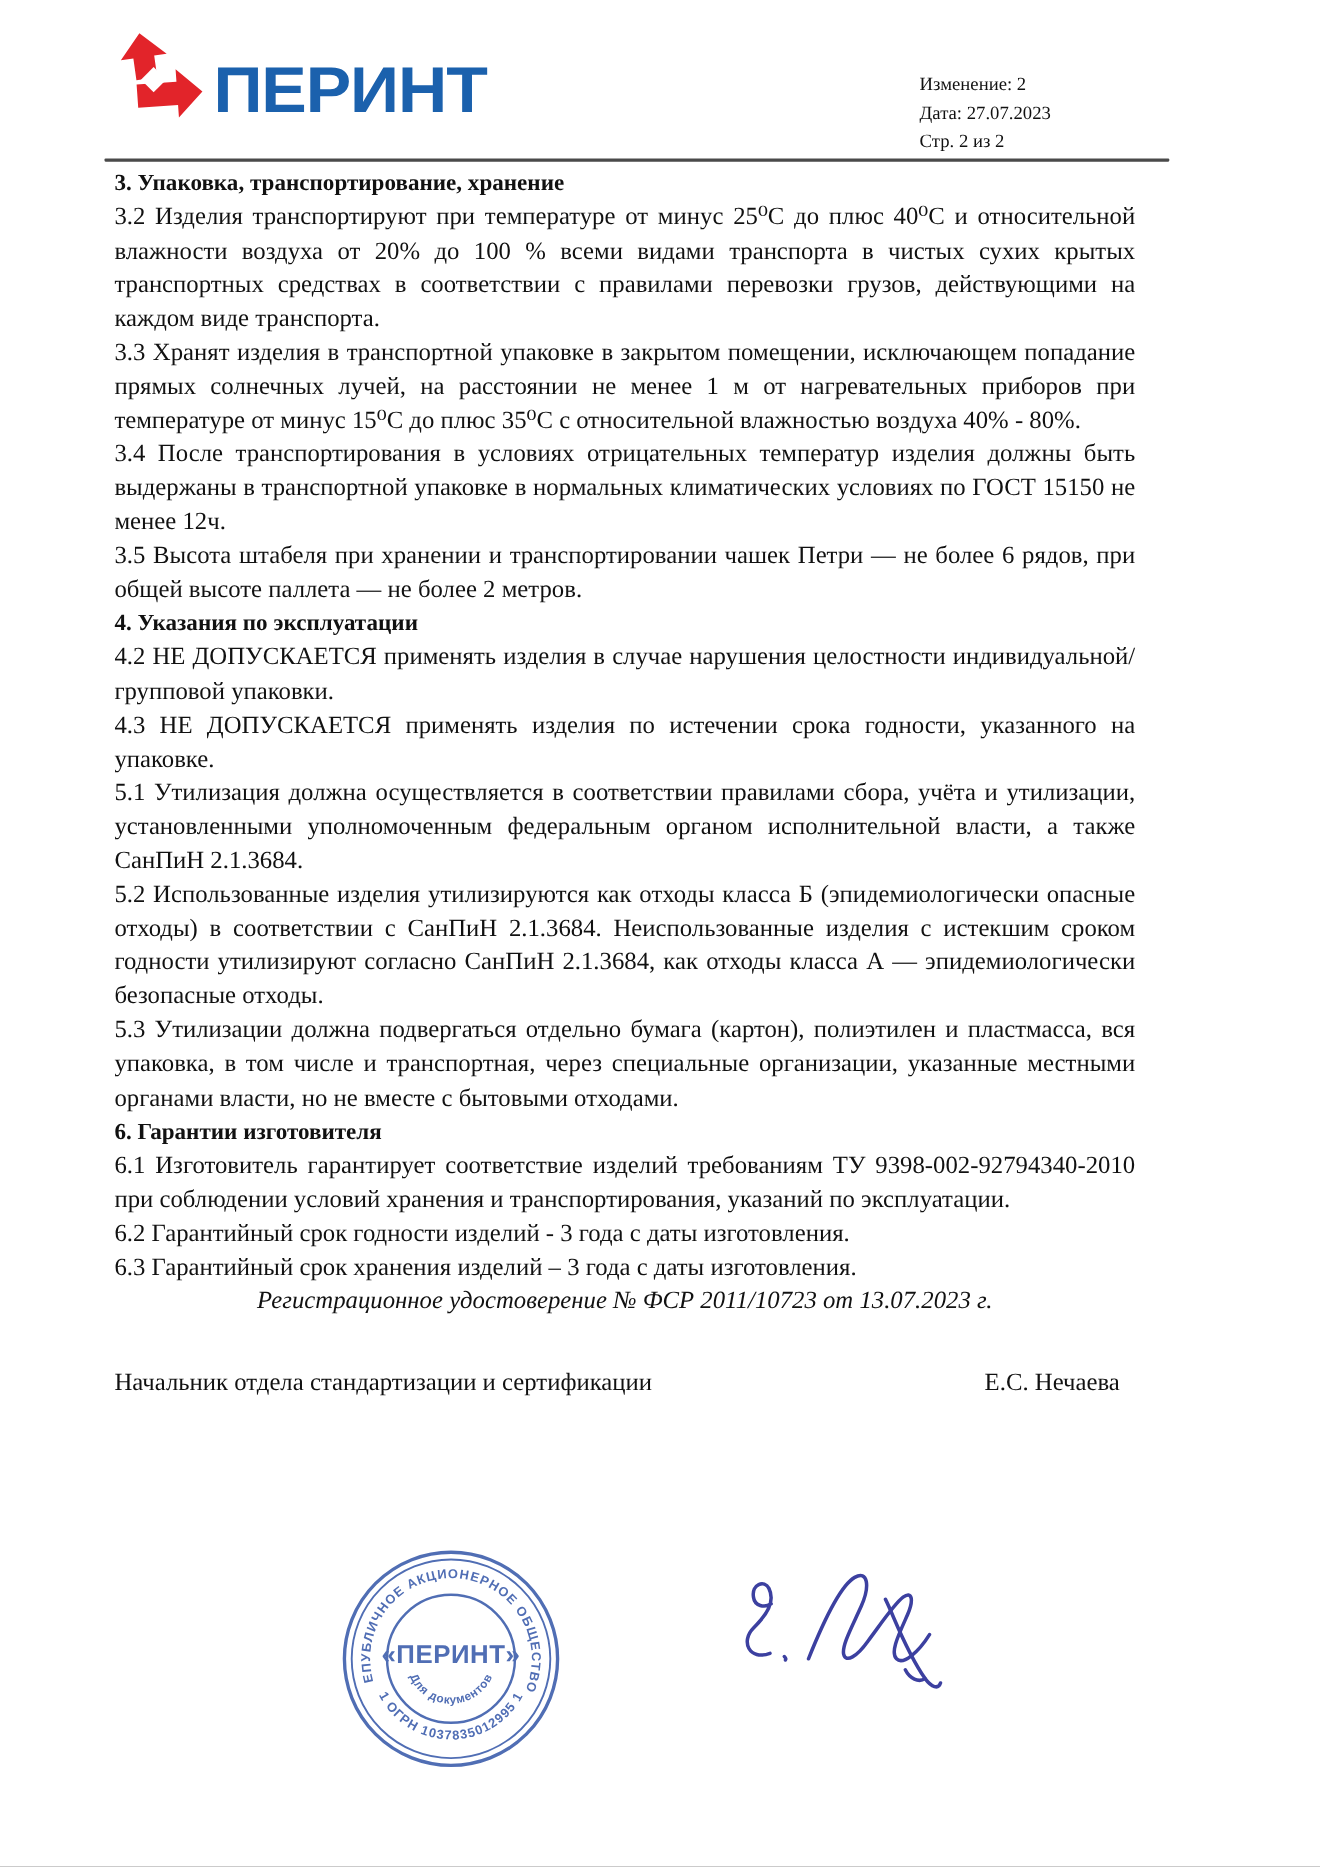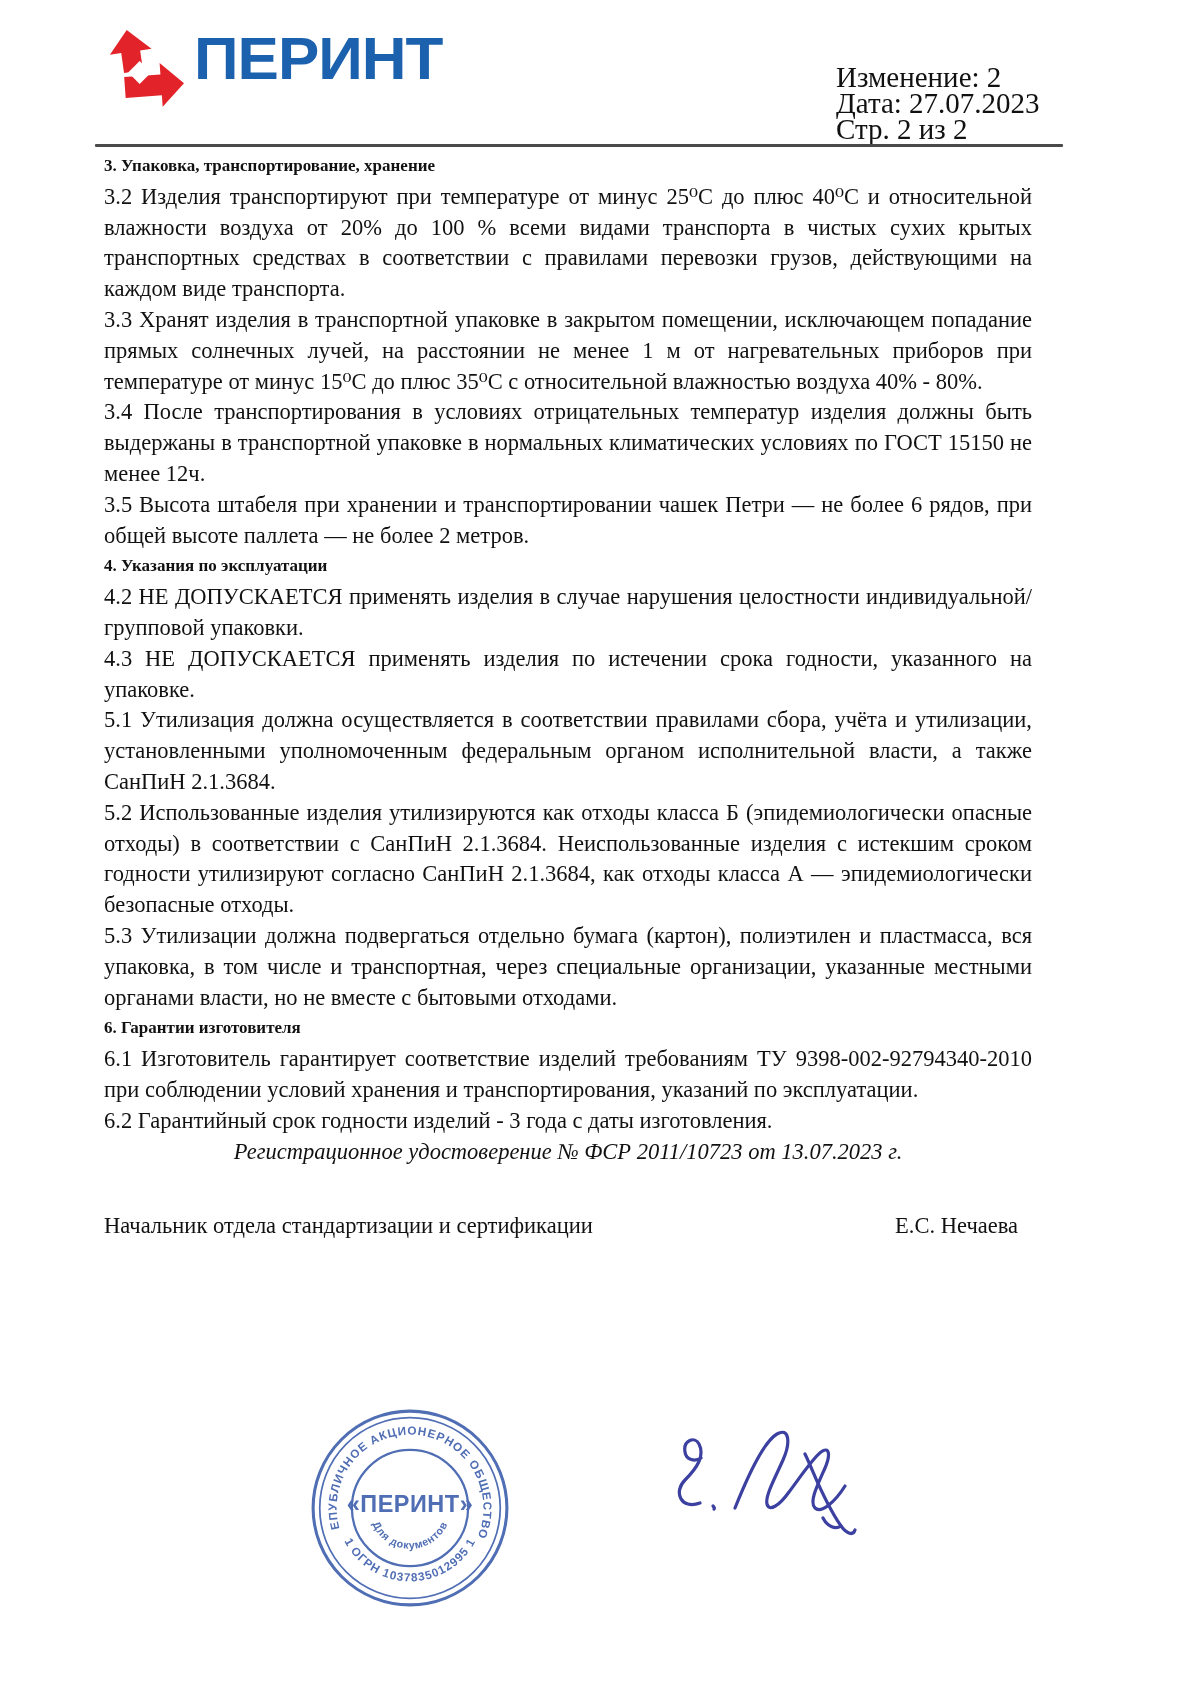--- a/index.html
+++ b/index.html
@@ -6,43 +6,43 @@
   .page{
     position:relative;
     width:1200px;height:1697px;
     background:#ffffff;
     margin:0 auto;
     overflow:hidden;
     font-family:"Liberation Serif","DejaVu Serif",serif;
     color:#111;
   }
   
-  .logo{position:absolute;left:100px;top:28px;display:flex;align-items:flex-start;gap:8px;}
+  .logo{position:absolute;left:100px;top:28px;display:flex;align-items:flex-end;gap:8px;}
   .logo-text{
     font-family:"Liberation Sans","DejaVu Sans",sans-serif;
     font-weight:bold;font-size:62px;line-height:1;
     color:#1b61ad;letter-spacing:-1px;
     transform:scaleY(.95);
   }
   .head-info{
     position:absolute;left:836px;top:64px;
-    font-size:29px;line-height:26px;color:#111;
+    font-size:17px;line-height:26px;color:#111;
   }
   .head-rule{
     position:absolute;left:95px;top:144px;width:968px;height:3px;
     background:#4a4a4a;border-radius:1px;
   }
   
   .doc-body{
     position:absolute;left:104px;top:151px;width:928px;
     font-size:22.5px;line-height:30.8px;
     text-align:justify;
   }
   .doc-body h2{
-    font-size:17px;line-height:30.8px;margin:0;padding:0;
+    font-size:21px;line-height:30.8px;margin:0;padding:0;
     font-weight:bold;text-align:left;
   }
   .doc-body p{margin:0;padding:0;}
   .reg-line{
     margin-top:26px;
     font-style:italic;
     text-align:center;
   }
   .sign-row{
     margin-top:44px;
@@ -98,20 +98,21 @@
     <p>4.2 НЕ ДОПУСКАЕТСЯ применять изделия в случае нарушения целостности индивидуальной/ групповой упаковки.</p>
     <p>4.3 НЕ ДОПУСКАЕТСЯ применять изделия по истечении срока годности, указанного на упаковке.</p>
 
     <p>5.1 Утилизация должна осуществляется в соответствии правилами сбора, учёта и утилизации, установленными уполномоченным федеральным органом исполнительной власти, а также СанПиН 2.1.3684.</p>
     <p>5.2 Использованные изделия утилизируются как отходы класса Б (эпидемиологически опасные отходы) в соответствии с СанПиН 2.1.3684. Неиспользованные изделия с истекшим сроком годности утилизируют согласно СанПиН 2.1.3684, как отходы класса А — эпидемиологически безопасные отходы.</p>
     <p>5.3 Утилизации должна подвергаться отдельно бумага (картон), полиэтилен и пластмасса, вся упаковка, в том числе и транспортная, через специальные организации, указанные местными органами власти, но не вместе с бытовыми отходами.</p>
 
     <h2>6. Гарантии изготовителя</h2>
     <p>6.1 Изготовитель гарантирует соответствие изделий требованиям ТУ 9398-002-92794340-2010 при соблюдении условий хранения и транспортирования, указаний по эксплуатации.</p>
     <p>6.2 Гарантийный срок годности изделий -  3 года с даты изготовления.</p>
+    <p>6.3 Гарантийный срок хранения изделий – 3 года с даты изготовления.</p>
 
     <p class="reg-line">Регистрационное удостоверение № ФСР 2011/10723 от 13.07.2023 г.</p>
 
     <div class="sign-row">
       <span>Начальник отдела стандартизации и сертификации</span>
       <span>Е.С. Нечаева</span>
     </div>
   </div>
 
   <svg class="stamp" viewBox="0 0 200 200" aria-hidden="true">

